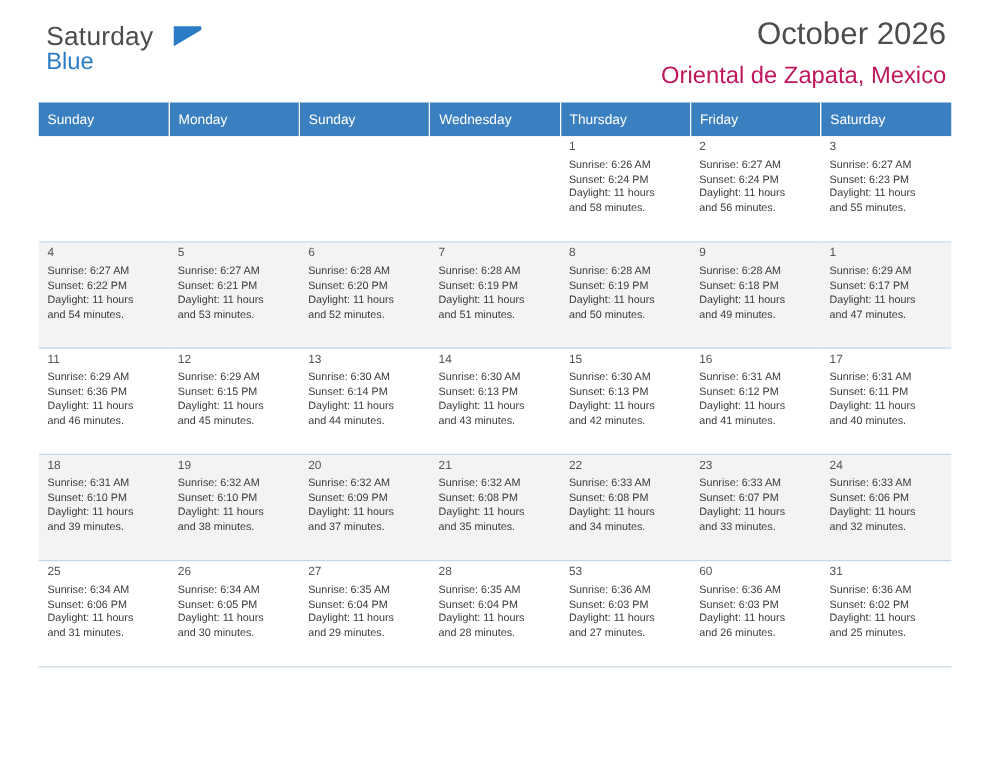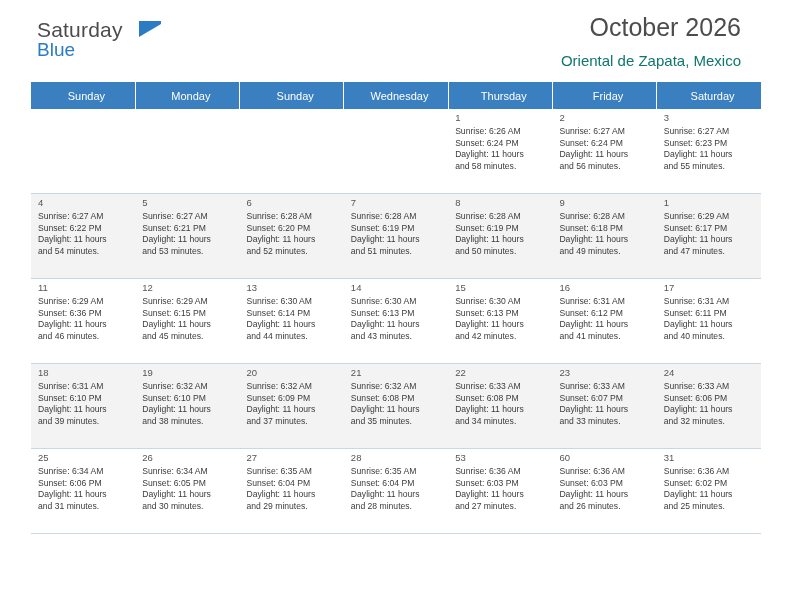--- a/index.html
+++ b/index.html
@@ -49,50 +49,50 @@
     position: absolute;
     left: 100px;
     top: 2px;
     width: 28px;
     height: 19px;
     overflow: hidden;
   }
   .logo-flag svg { display: block; }
   .title-wrap {
     position: absolute;
-    right: 20px;
+    right: 4px;
     top: 12px;
     text-align: right;
   }
   .cal-title {
     font-size: 25px;
     color: #4c4c4c;
     font-weight: normal;
     margin: 0;
     line-height: 30px;
   }
   .cal-sub {
-    font-size: 15px;
-    color: #0f766e;
+    font-size: 19px;
+    color: #be185d;
     margin-top: 11px;
     line-height: 16px;
   }
   
   table.cal {
     width: 730px;
     border-collapse: collapse;
     table-layout: fixed;
     margin-top: 4px;
   }
   table.cal th {
     background: #3a7fc0;
     color: #ffffff;
     font-size: 11px;
     font-weight: normal;
-    text-align: center;
+    text-align: left;
     padding: 5px 0 5px 7px;
     height: 17px;
     border-right: 1px solid #ffffff;
   }
   table.cal th:last-child { border-right: none; }
   table.cal td {
     vertical-align: top;
     height: 81px;
     padding: 3px 0 0 7px;
     font-size: 8.6px;

